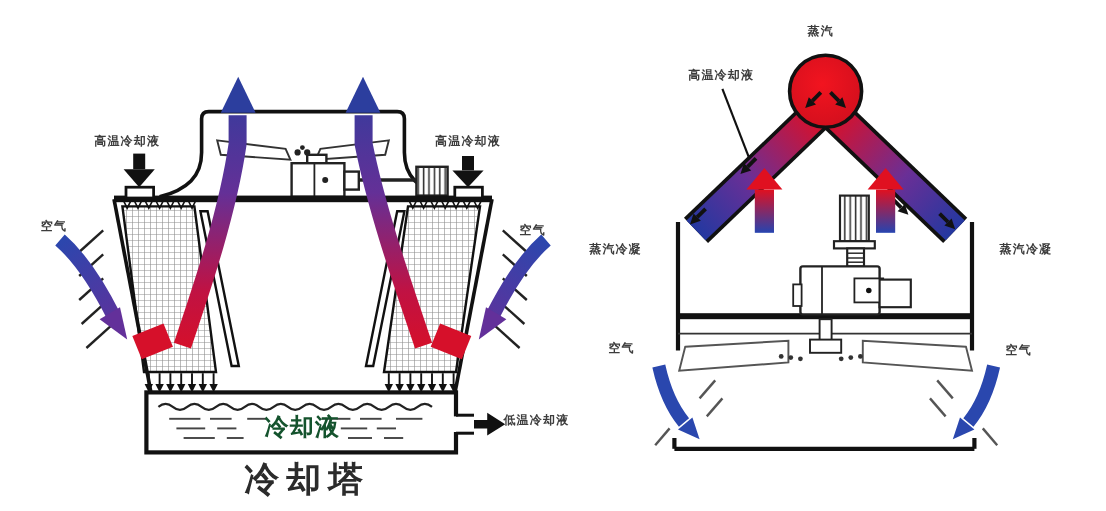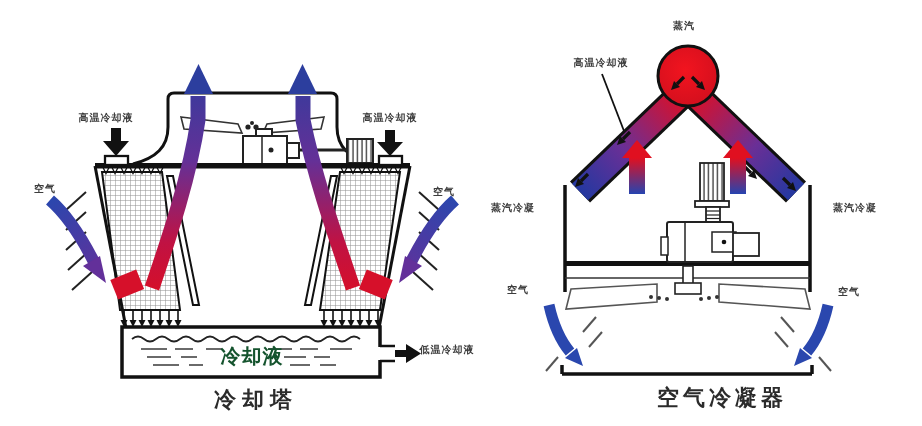--- a/index.html
+++ b/index.html
@@ -8,21 +8,21 @@
     font-family:"Liberation Sans","DejaVu Sans",sans-serif;
   }
   .canvas svg{position:absolute;left:0;top:0;}
   .lbl{
     position:absolute;transform:translate(-50%,-50%);
     font-weight:700;font-size:10px;color:#3d3d3d;white-space:nowrap;
     letter-spacing:1px;
   }
   .lbl-big{
     position:absolute;transform:translate(-50%,-50%);
-    font-weight:700;font-size:22px;color:#2b2b2b;white-space:nowrap;
+    font-weight:700;font-size:29px;color:#2b2b2b;white-space:nowrap;
     letter-spacing:6px;
   }
 </style>
 </head>
 <body>
 
 <div class="canvas">
 
 <svg width="922" height="426" viewBox="0 0 922 426">
   <defs>
@@ -332,14 +332,13 @@
 <div class="lbl" style="left:252px;top:356px;font-size:20px;color:#14532d">冷却液</div>
 <div class="lbl" style="left:447px;top:350px">低温冷却液</div>
 <div class="lbl-big" style="left:256px;top:400px">冷却塔</div>
 
 <div class="lbl" style="left:684px;top:26px">蒸汽</div>
 <div class="lbl" style="left:601px;top:63px">高温冷却液</div>
 <div class="lbl" style="left:513px;top:208px">蒸汽冷凝</div>
 <div class="lbl" style="left:855px;top:208px">蒸汽冷凝</div>
 <div class="lbl" style="left:518px;top:290px">空气</div>
 <div class="lbl" style="left:849px;top:292px">空气</div>
-<div class="lbl-big" style="left:722px;top:398px;letter-spacing:4px">空气冷凝器</div>
 
 </div>
 </body></html>

